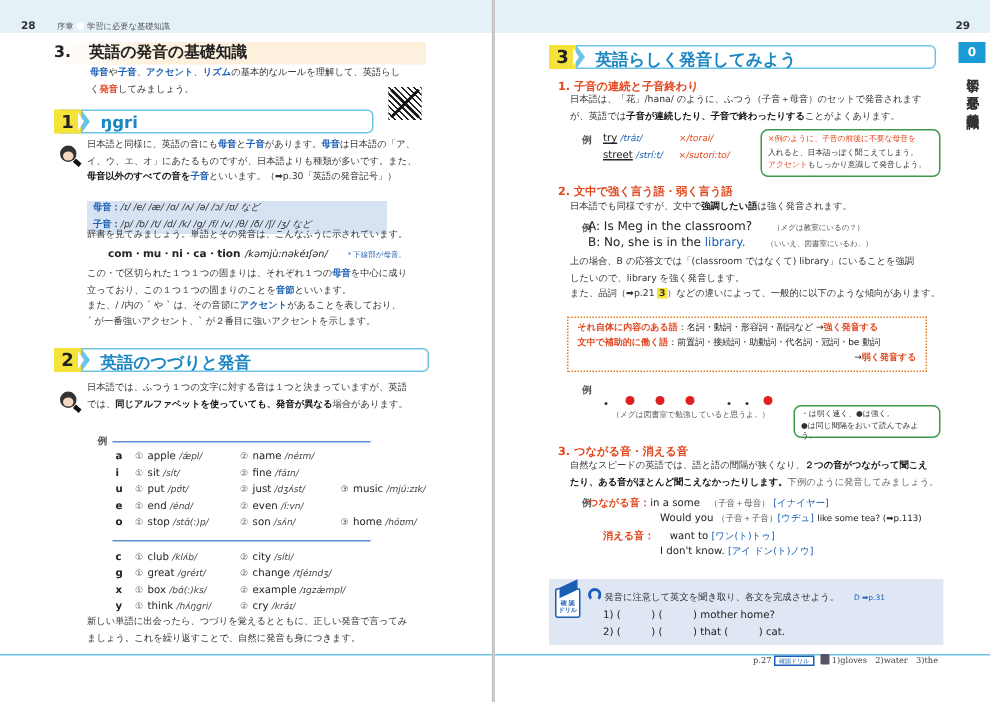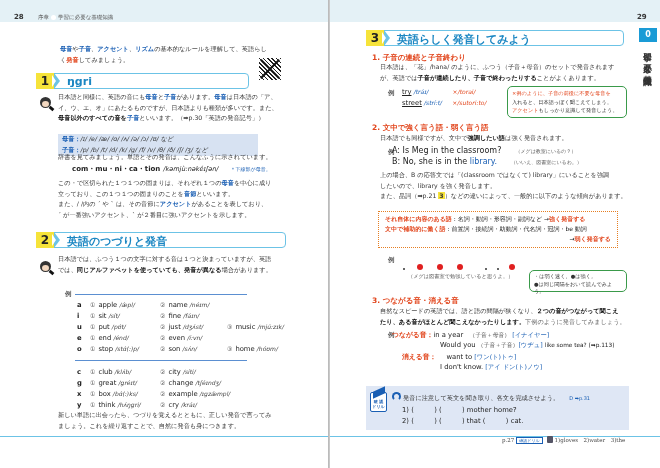--- a/index.html
+++ b/index.html
@@ -80,20 +80,23 @@
 </head>
 <body>
 
 <div class="page left">
   <div class="header-band"></div>
   <div class="page-num" style="left:14px; top:13px;">28</div>
   <div class="running-head">
     <span>序章</span><span class="dot"></span><span>学習に必要な基礎知識</span>
   </div>
 
+  <div class="chapter-title">
+    <span class="num">3.</span><span>英語の発音の基礎知識</span>
+  </div>
   <div class="intro small">
     <span class="blue">母音</span><span>や</span><span class="blue">子音</span><span>、</span><span class="blue">アクセント</span><span>、</span><span class="blue">リズム</span><span>の基本的なルールを理解して、英語らし</span><br>
     <span>く</span><span class="red">発音</span><span>してみましょう。</span>
   </div>
   <div class="qr"></div>
 
   <div class="sec-head" style="left:36px; top:73px; width:213px;">
     <div class="badge">1</div>
     <div class="chev"></div>
     <div class="title">ŋgri</div>
@@ -244,21 +247,21 @@
     <span>●は同じ間隔をおいて読んでみよう。</span>
   </div>
 
   <div class="sub-head" style="top:296px;">3. つながる音・消える音</div>
   <div class="para small" style="left:50px; top:306px; width:255px;">
     <span>自然なスピードの英語では、語と語の間隔が狭くなり、</span><span class="bold">２つの音がつながって聞こえ</span><br>
     <span class="bold">たり、ある音がほとんど聞こえなかったりします。</span><span style="color:#666;">下例のように発音してみましょう。</span>
   </div>
   <div class="rei" style="left:58px; top:331px;">例</div>
   <div class="connect" style="top:330px;">
-    <span class="red">つながる音：</span><span>in a year</span>
+    <span class="red">つながる音：</span><span>in a some</span>
     <span class="gray" style="margin-left:4px;">（子音＋母音）</span>
     <span class="kana">[イナイヤー]</span>
   </div>
   <div class="connect" style="left:110px; top:341px;">
     <span>Would you</span>
     <span class="gray">（子音＋子音）</span><span class="kana">[ウヂュ]</span>
     <span style="font-size:5.8px;">like some tea? (➡p.113)</span>
   </div>
   <div class="connect" style="left:72px; top:352px;">
     <span class="red">消える音：</span>

